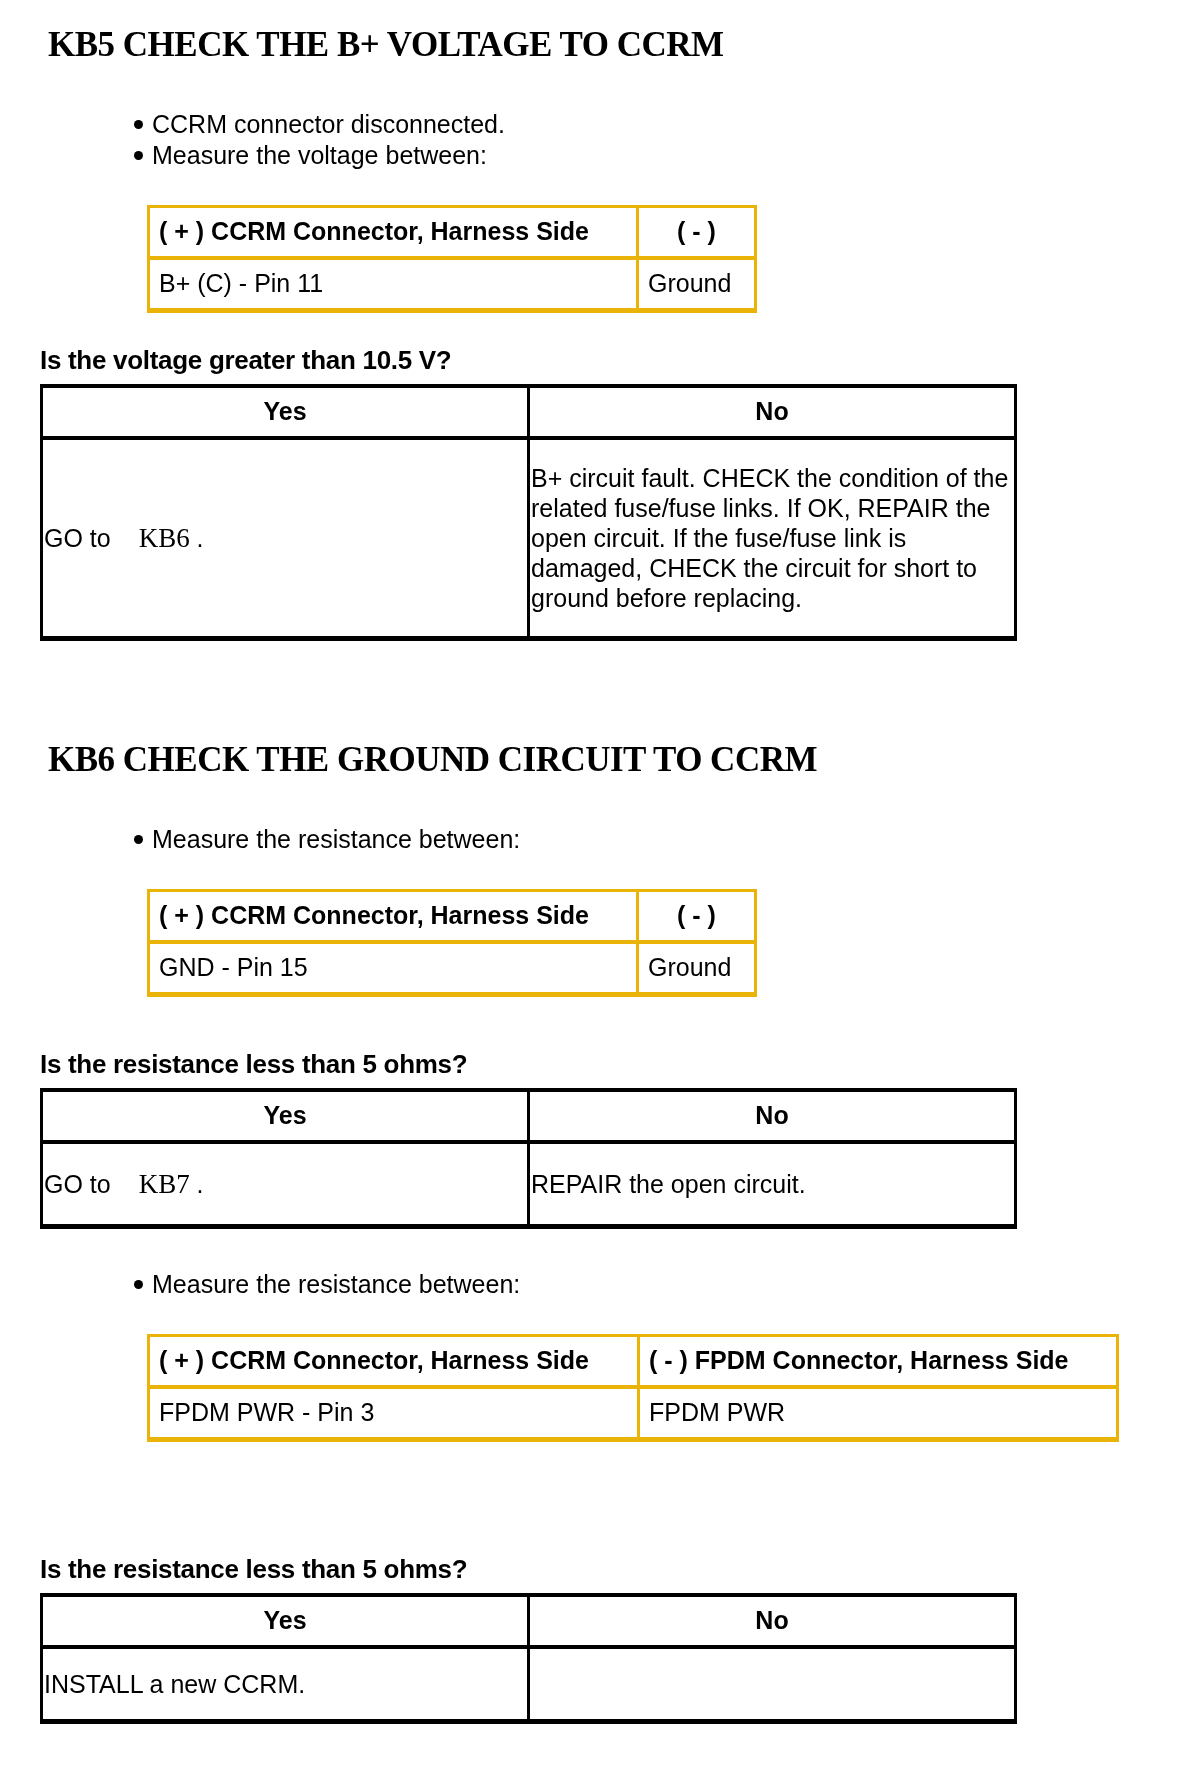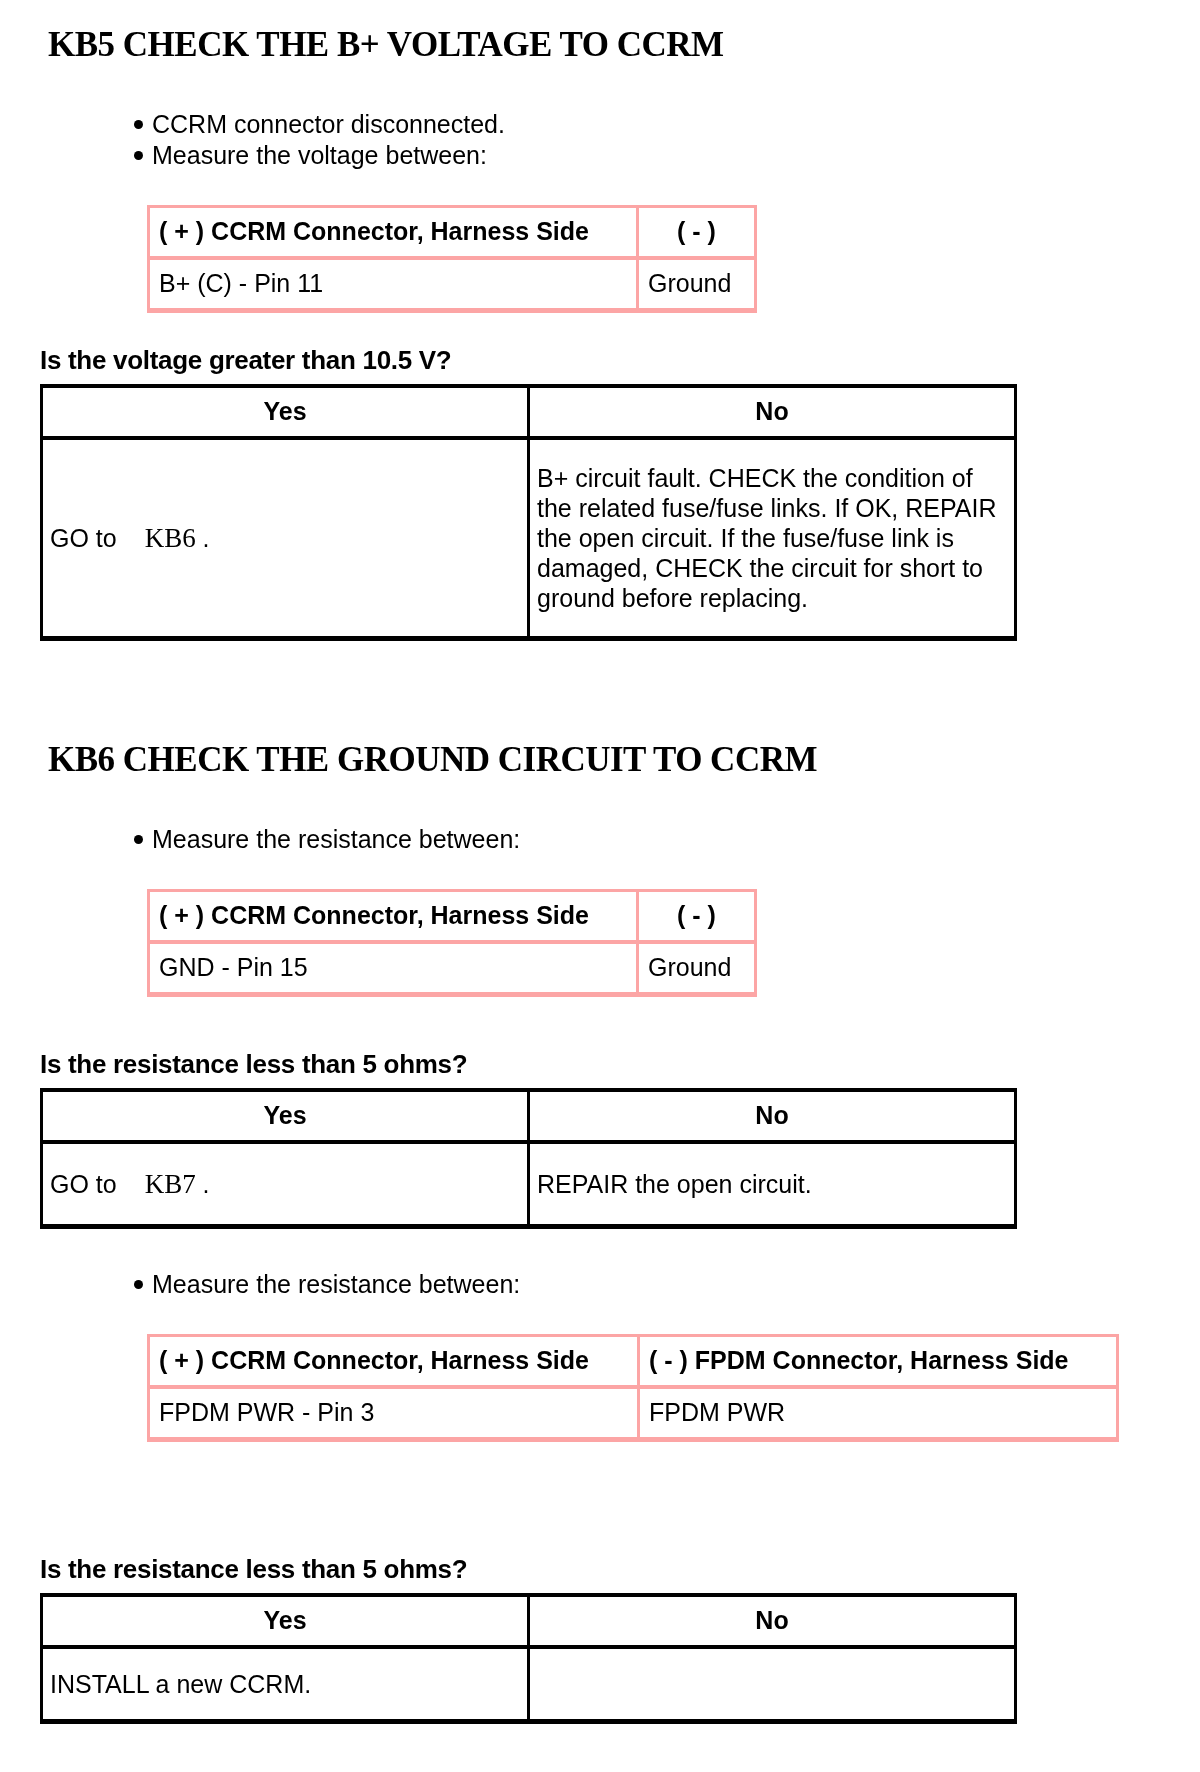--- a/index.html
+++ b/index.html
@@ -32,21 +32,21 @@
     content: ""; position: absolute;
     left: -18px; top: 11px;
     width: 9px; height: 9px; border-radius: 50%;
     background: #000;
   }
 
   table { border-collapse: collapse; table-layout: fixed; }
 
   .measure { margin: 34px 0 0 147px; }
   .measure th, .measure td {
-    border: 3px solid #fca5a5;
+    border: 3px solid #eab308;
     padding: 2px 9px;
     height: 44px;
     font-size: 25px;
     vertical-align: middle;
     overflow: hidden;
   }
   .measure th {
     font-weight: bold; text-align: left;
     border-bottom-width: 4px;
     white-space: nowrap;
@@ -69,21 +69,21 @@
     border: 3px solid #000;
     border-top-width: 4px; border-bottom-width: 4px;
     font-size: 25px; font-weight: bold;
     text-align: center; vertical-align: middle;
     height: 46px;
   }
   .decision td {
     border: 3px solid #000;
     border-bottom-width: 5px;
     font-size: 25px; line-height: 30px;
-    padding: 8px 7px;
+    padding: 8px 1px;
     vertical-align: middle;
     text-align: left;
   }
   #decision-kb5 td { height: 180px; }
   #decision-kb6 td { height: 64px; }
   #decision-kb7 td { height: 54px; }
 
   .xlink {
     font-family: "Liberation Serif", serif;
     font-size: 27px;

